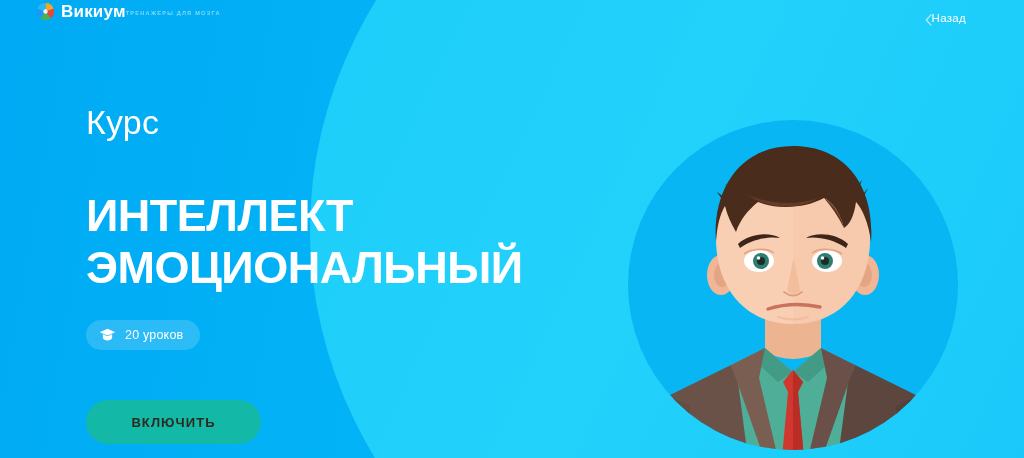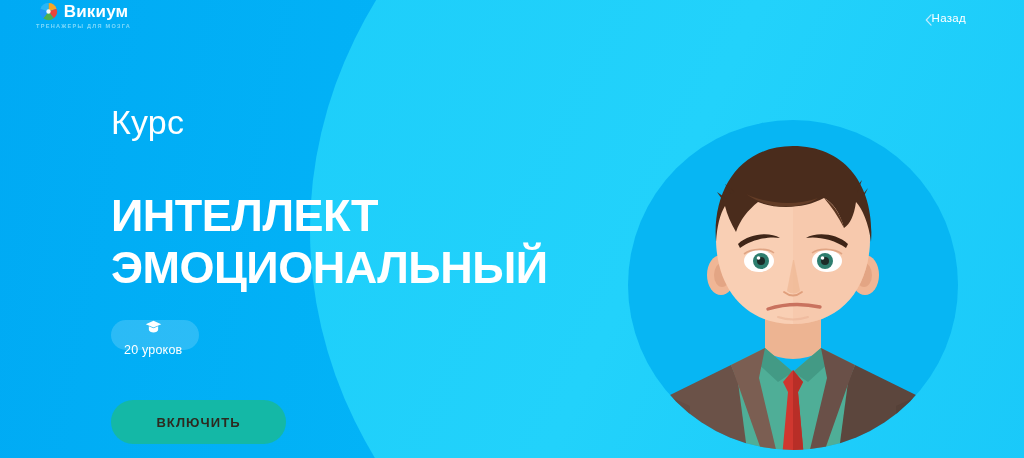--- a/index.html
+++ b/index.html
@@ -40,21 +40,21 @@
   }
 
   
   .header {
     position:absolute; top:0; left:0;
     width:1024px; height:40px;
     z-index:30;
   }
   .logo-block {
     position:absolute; left:36px; top:2px;
-    display:flex; flex-direction:column; align-items:center;
+    display:flex; flex-direction:row; align-items:center;
     cursor:pointer; user-select:none;
   }
   .logo-row { display:flex; align-items:center; gap:6px; }
   .logo-mark { width:19px; height:19px; display:block; flex:none; }
   .logo-word {
     color:#ffffff;
     font-size:17px;
     font-weight:bold;
     letter-spacing:.2px;
     line-height:19px;
@@ -78,21 +78,20 @@
     color:#ffffff;
     font-size:11.5px;
     letter-spacing:.3px;
   }
 
   
   .content {
     position:absolute; left:86px; top:0;
     width:560px; height:458px;
     z-index:20;
-    margin-left:25px;
   }
   .kicker {
     position:absolute; top:105px; left:0;
     color:#ffffff;
     font-size:34px;
     font-weight:normal;
     letter-spacing:.2px;
     line-height:1;
   }
   .title {
@@ -107,21 +106,20 @@
   .title span { display:block; }
 
   .lessons-badge {
     position:absolute; top:320px; left:0;
     display:inline-flex; align-items:center; gap:9px;
     height:30px;
     padding:0 17px 0 13px;
     background:rgba(255,255,255,0.17);
     border-radius:15px;
     cursor:default;
-    flex-direction:column;
   }
   .cap-icon { width:17px; height:14px; display:block; flex:none; }
   .lessons-text {
     color:#ffffff;
     font-size:12.5px;
     letter-spacing:.2px;
     white-space:nowrap;
   }
 
   .cta {

